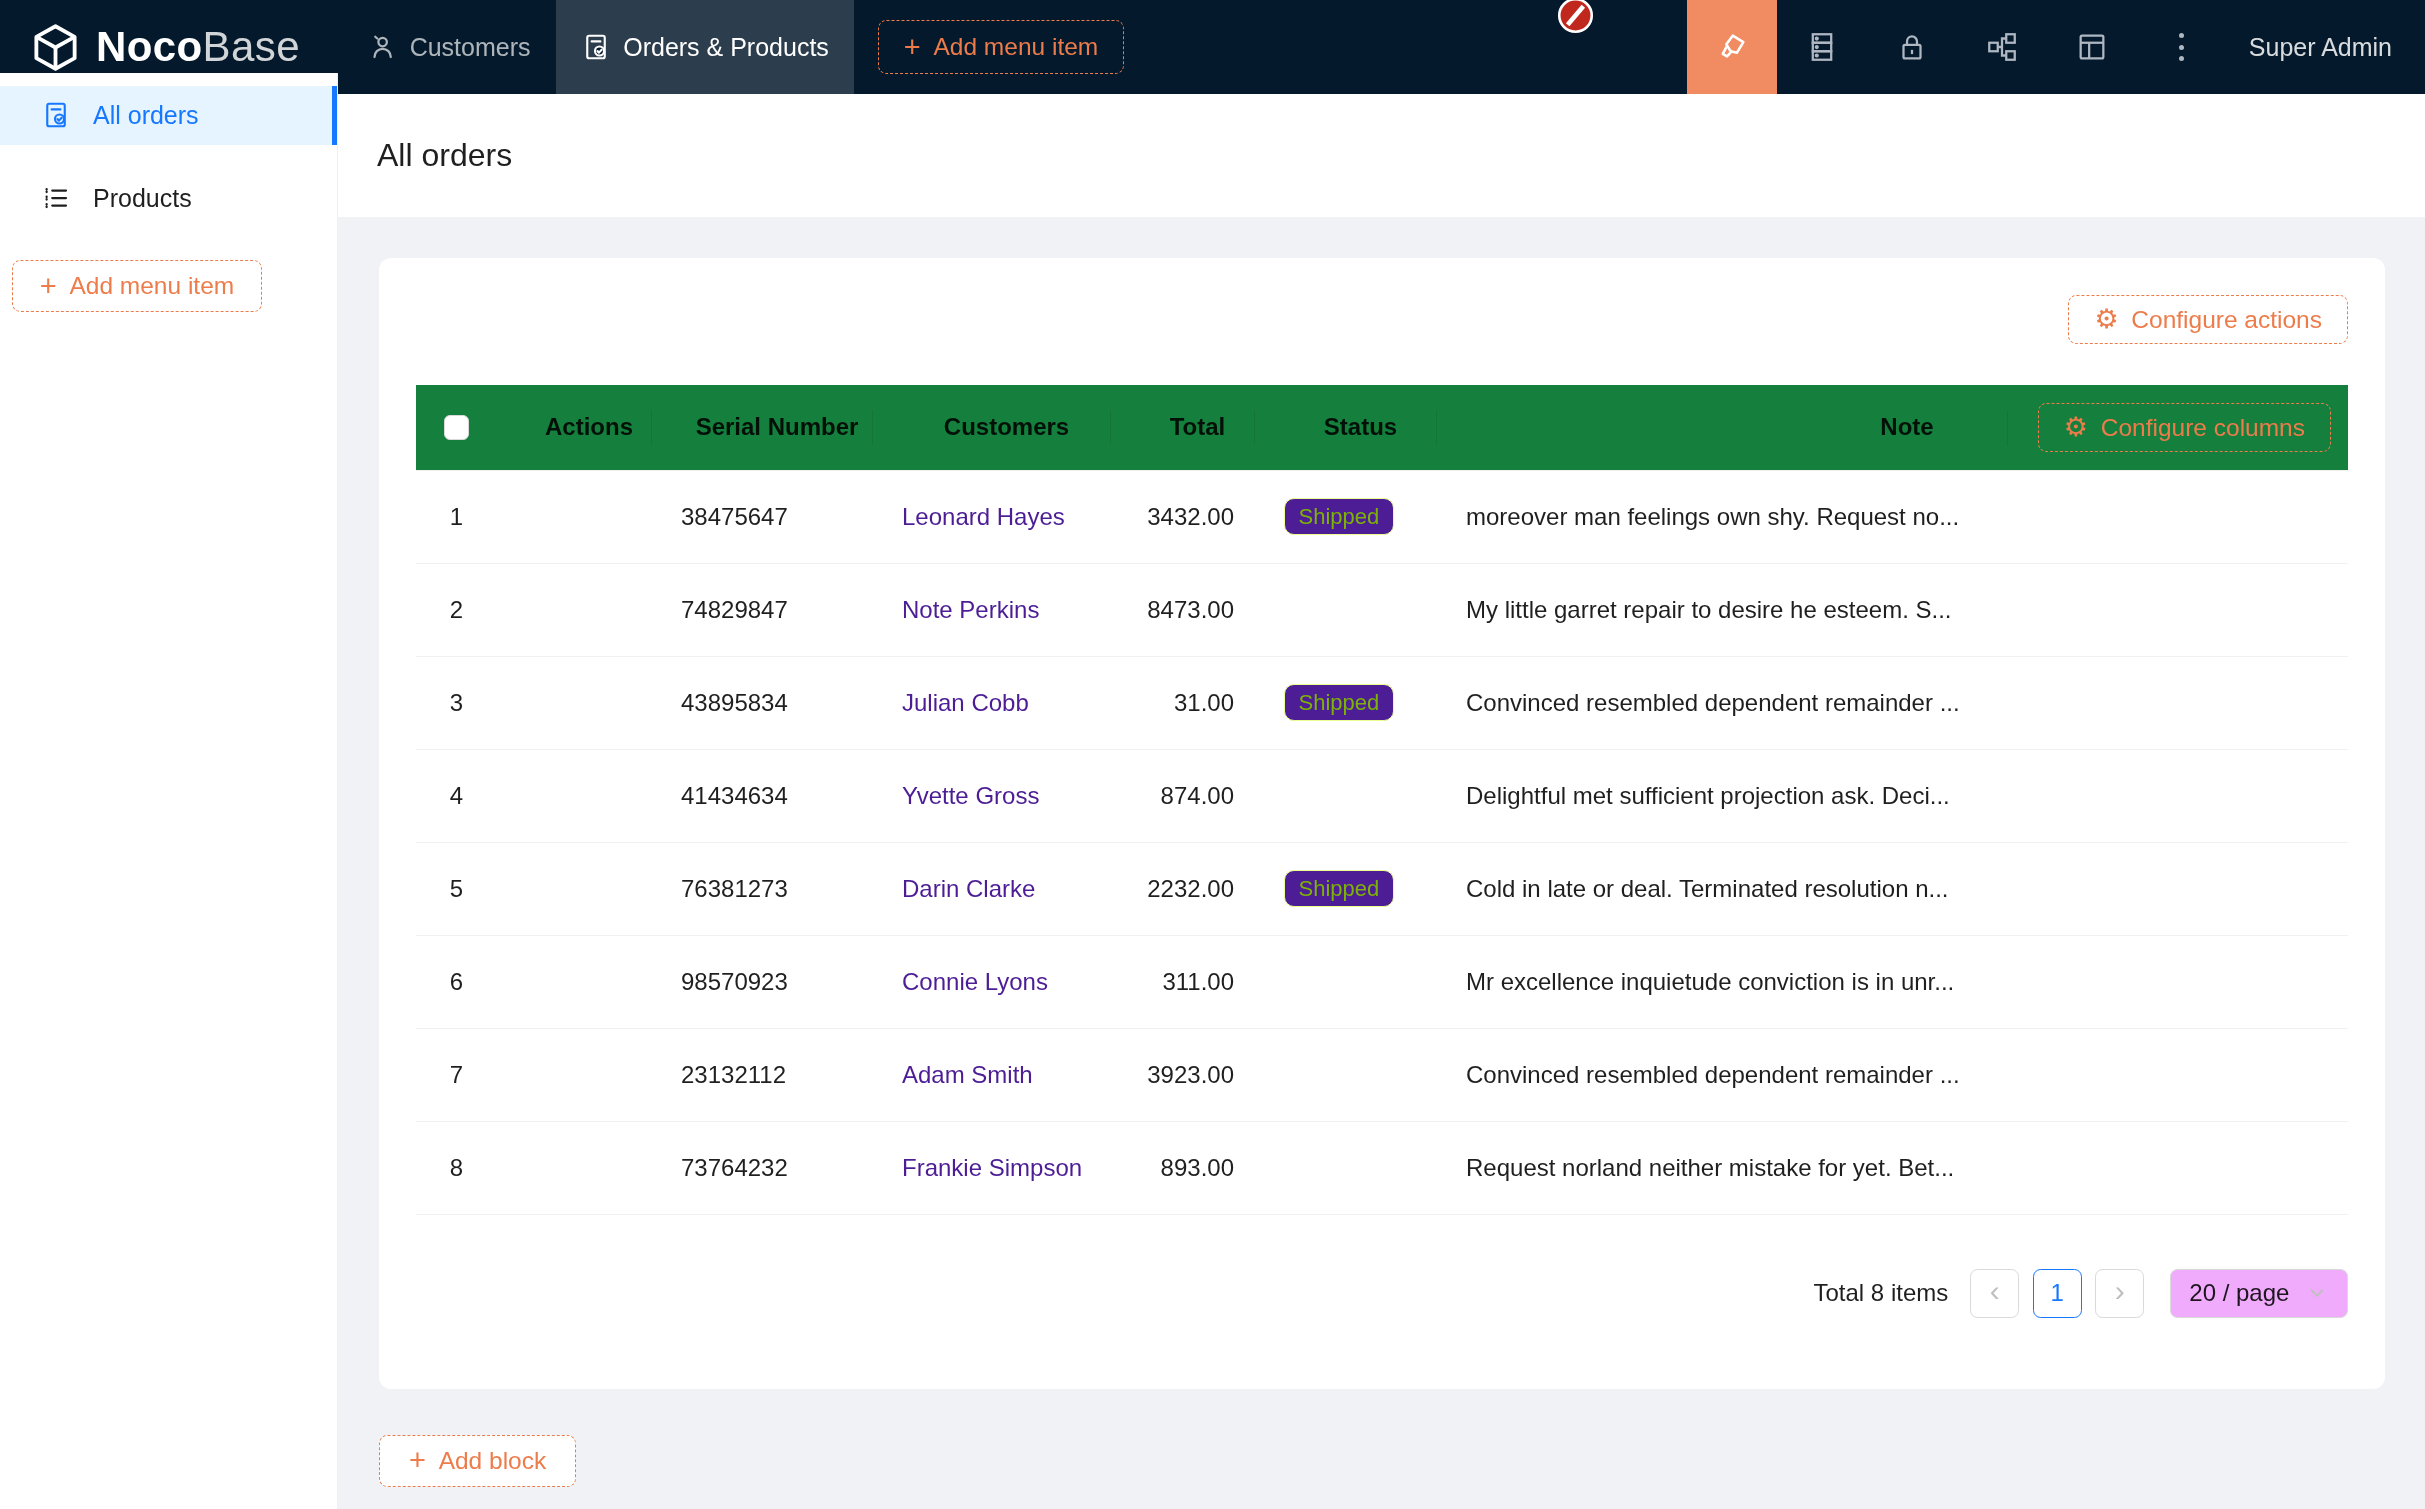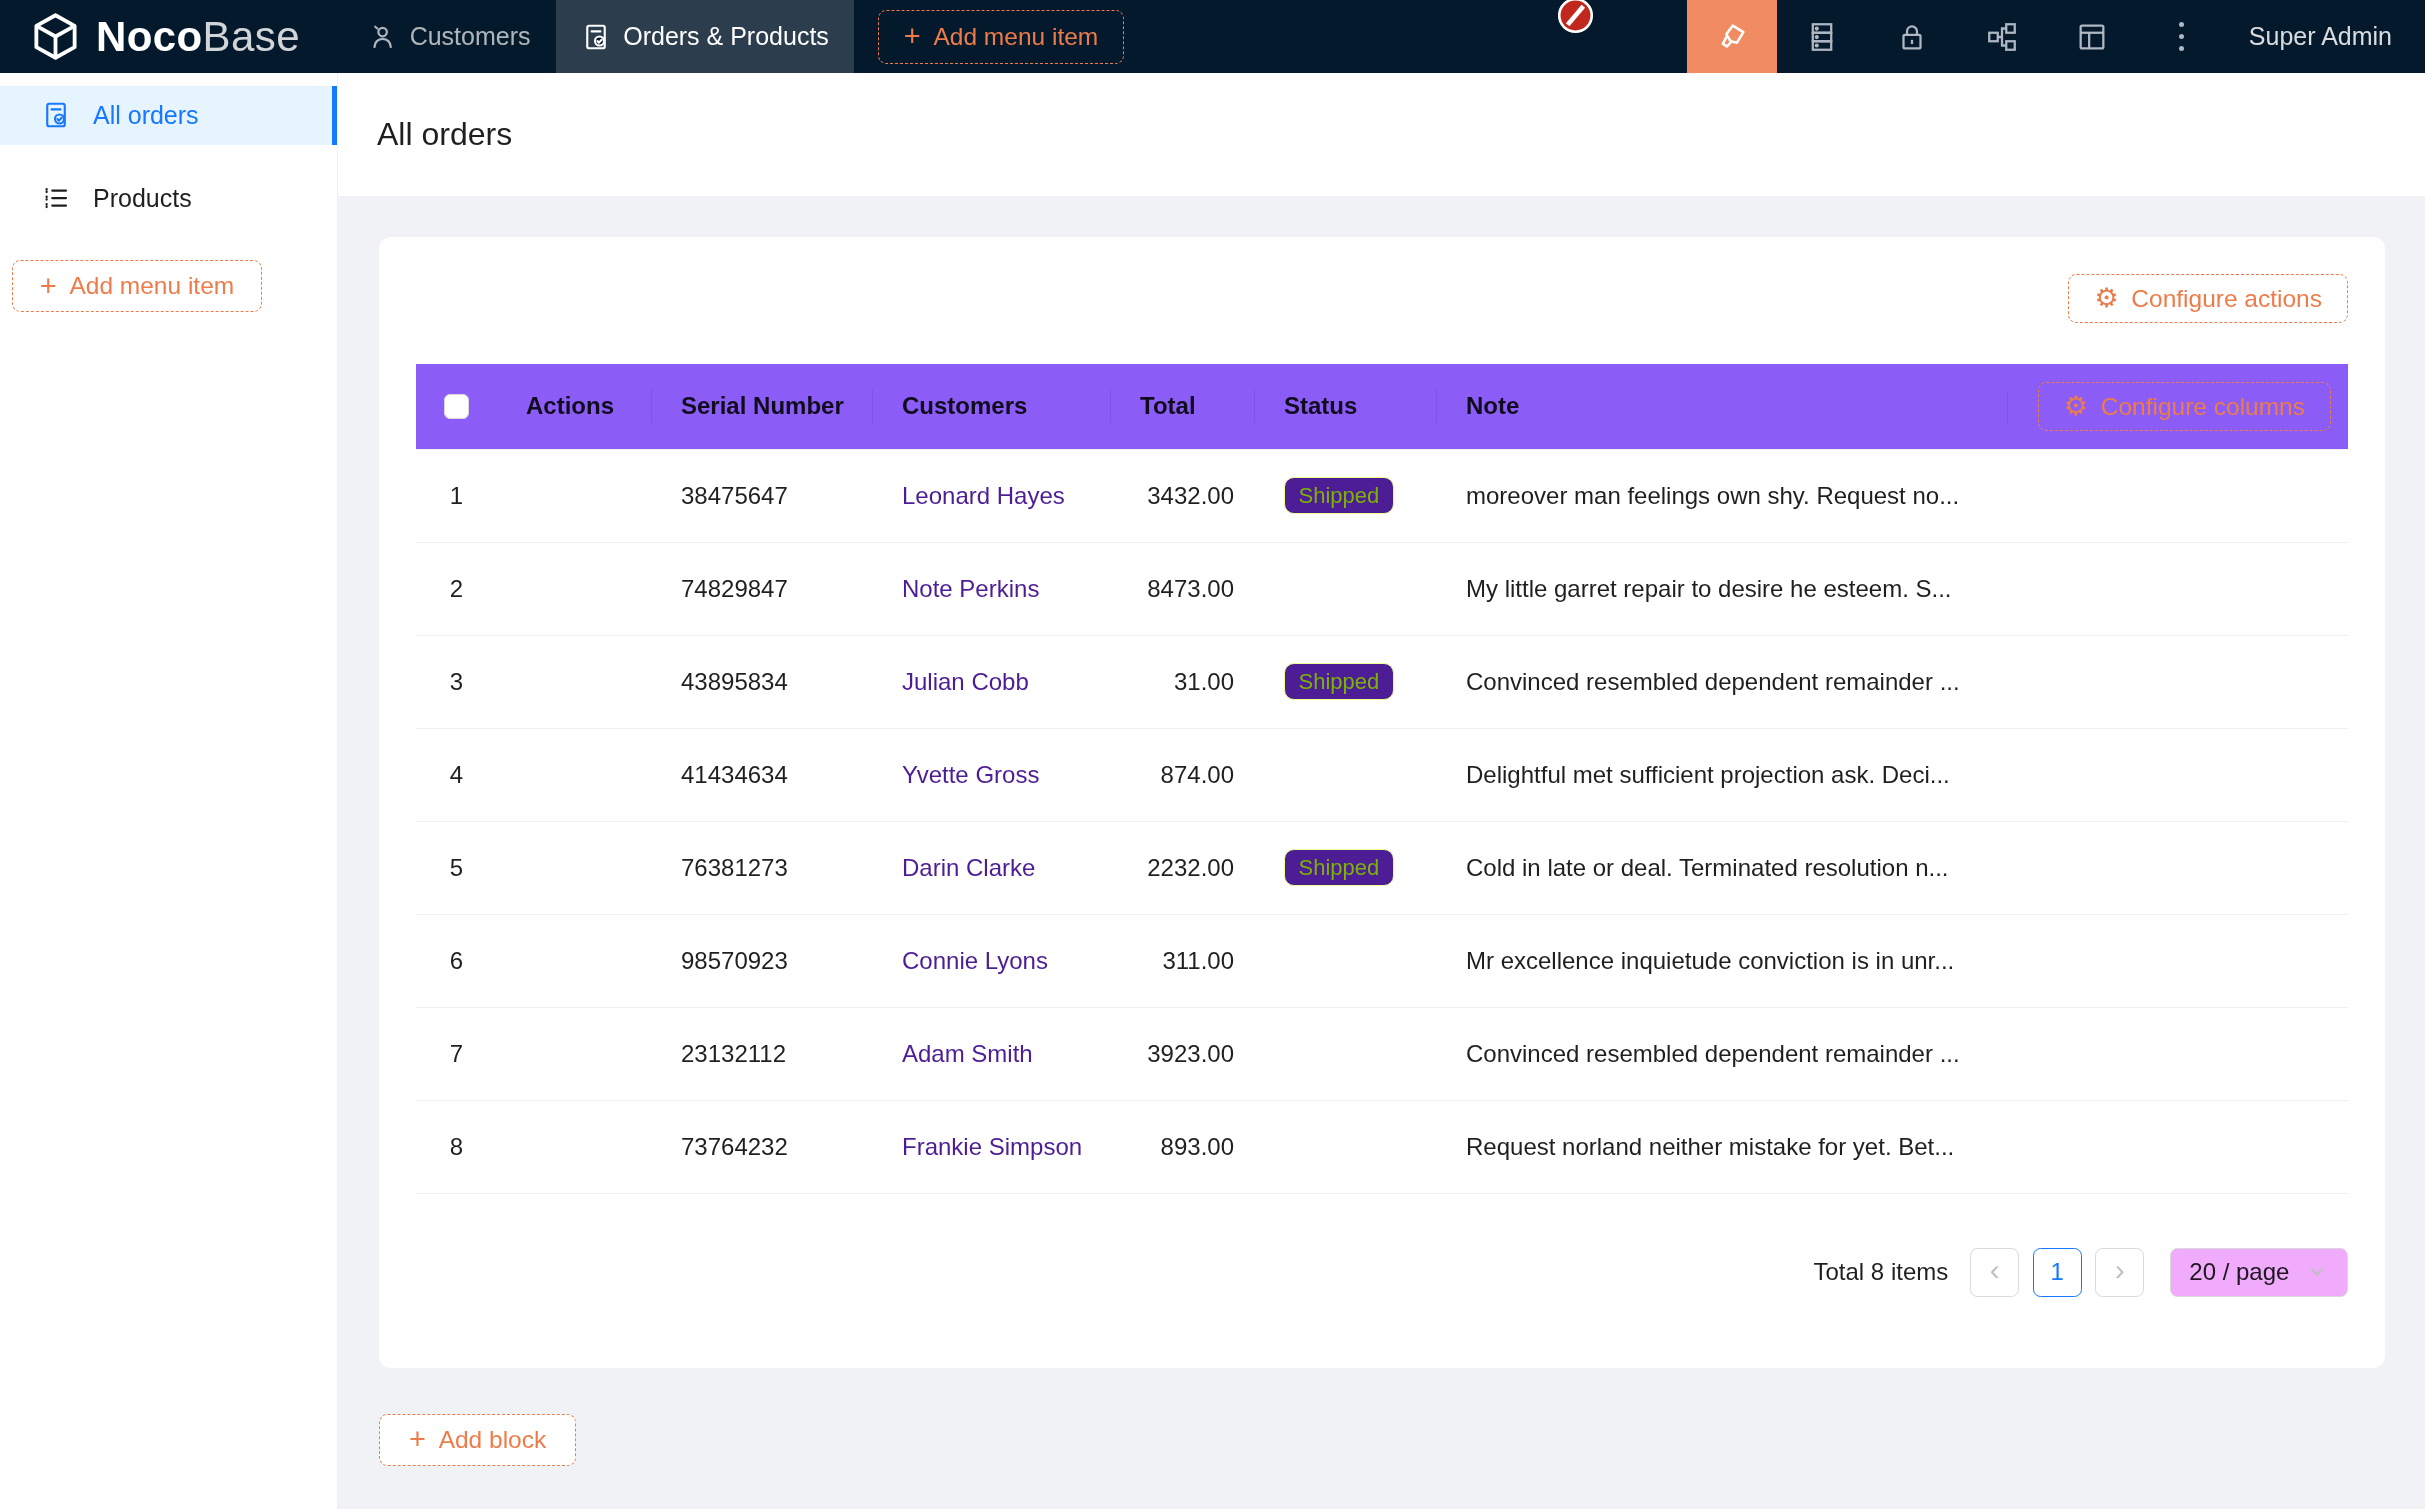--- a/index.html
+++ b/index.html
@@ -7,21 +7,21 @@
     width: 2426px; height: 1509px;
     overflow: hidden;
     font-family: "Liberation Sans", sans-serif;
     background: #f0f2f5;
     color: rgba(0,0,0,0.88);
   }
 
   
   .topnav {
     position: relative;
-    height: 73px;
+    height: 94px;
     background: #04192b;
     display: flex;
     align-items: center;
   }
   .logo { display: flex; align-items: center; gap: 15px; padding-left: 30px; }
   .logo svg { width: 51px; height: 51px; }
   .logo-text { font-size: 42px; letter-spacing: 0.4px; white-space: nowrap; }
   .logo-bold { color: #ffffff; font-weight: bold; }
   .logo-light { color: rgba(255,255,255,0.82); font-weight: 300; }
 
@@ -98,22 +98,22 @@
 
   .content { background: #f0f2f5; height: 1313px; padding: 41px; }
   .card { background: #ffffff; border-radius: 12px; padding: 37px 37px 71px 37px; }
 
   .actions-row { display: flex; justify-content: flex-end; }
   .configure-actions { height: 49px; padding: 0 25px; background: #fff; }
 
   .table-wrap { margin-top: 41px; position: relative; }
   table { width: 100%; border-collapse: collapse; table-layout: fixed; font-size: 24px; }
   thead th {
-    background: #8b5cf6; height: 85px;
-    font-weight: 600; text-align: left; padding-left: 29px;
+    background: #15803d; height: 85px;
+    font-weight: 600; text-align: center; padding-left: 29px;
     position: relative; color: rgba(0,0,0,0.88);
     border-bottom: 0.8px solid #f0f0f0;
   }
   th.sep::after {
     content: ""; position: absolute; right: 0; top: 25px;
     width: 0.8px; height: 34px; background: rgba(0,0,0,0.08);
   }
   th.col-index { padding: 0; }
   .checkbox {
     width: 25px; height: 25px; margin: 0 auto;

